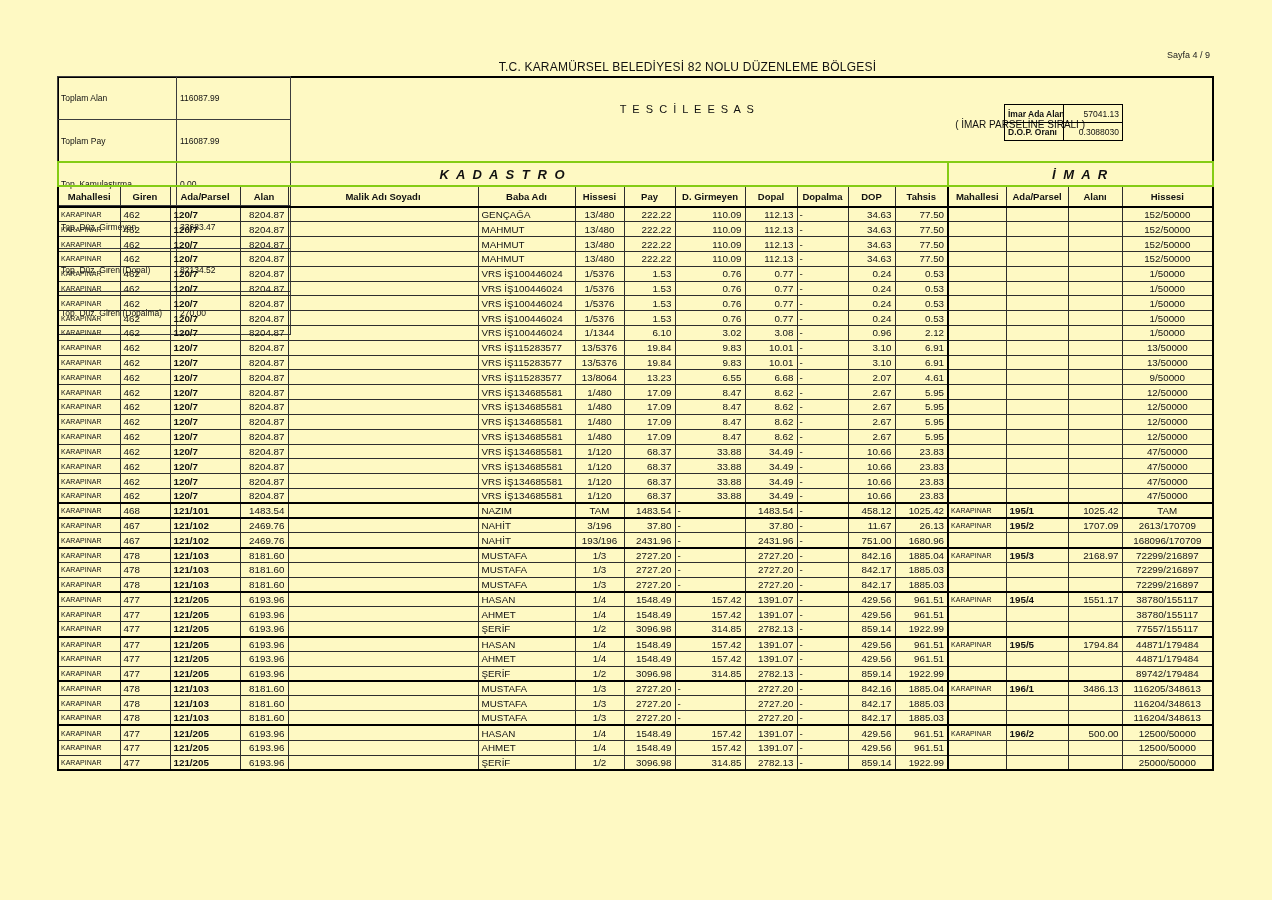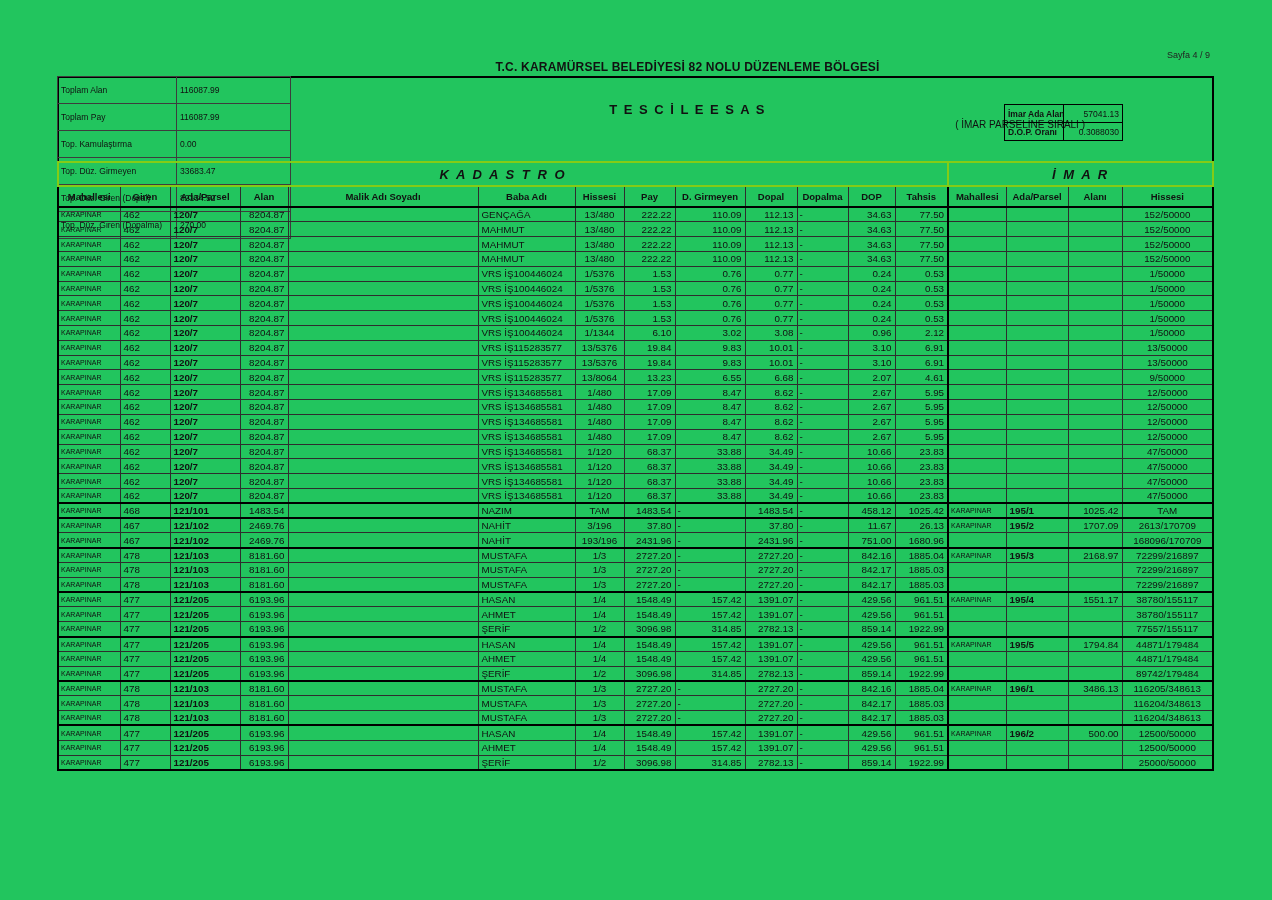--- a/index.html
+++ b/index.html
@@ -1,35 +1,35 @@
 <!DOCTYPE html>
 <html><head>
 <meta charset="utf-8">
 <style>
   * { margin:0; padding:0; box-sizing:border-box; }
   html,body { background:#ffffff; }
   .page {
-    position:relative; width:1272px; height:900px; background:#22c55e;
+    position:relative; width:1272px; height:900px; background:#fef9c3;
     font-family:"Liberation Sans", sans-serif; color:#111; overflow:hidden;
   }
   .sayfa { position:absolute; top:50px; right:62px; font-size:9px; color:#222; }
   .main-title {
     position:absolute; top:60px; left:290px; width:795px; text-align:center;
-    font-size:12px; font-weight:bold; letter-spacing:0.2px; white-space:nowrap;
+    font-size:12px; font-weight:normal; letter-spacing:0.2px; white-space:nowrap;
   }
   .frame {
     position:absolute; left:57px; top:76px; width:1157px; height:87px;
     border:2px solid #000; border-bottom:none;
   }
   table { border-collapse:collapse; table-layout:fixed; }
   .summary { position:absolute; left:57px; top:76px; width:234px; height:87px; font-size:8.5px; }
-  .summary td { border:1px solid #3d3d3d; padding:8px 3px; white-space:nowrap; overflow:hidden; height:14.5px; }
+  .summary td { border:1px solid #3d3d3d; padding:16px 3px; white-space:nowrap; overflow:hidden; height:14.5px; }
   .summary td.lab { width:119px; }
   .center-block { position:absolute; left:290px; top:102px; width:795px; text-align:center; }
-  .cb1, .cb2 { font-weight:bold; font-size:13px; letter-spacing:1.5px; line-height:15px; white-space:nowrap; }
+  .cb1, .cb2 { font-weight:normal; font-size:11px; letter-spacing:1.5px; line-height:15px; white-space:nowrap; }
   .cb3 { font-size:10px; line-height:14px; margin-top:1px; white-space:nowrap;text-align:right; }
   .imarinfo { position:absolute; left:1004px; top:104px; width:119px; font-size:8.5px; }
   .imarinfo td { border:1px solid #000; height:18px; padding:0 3px; white-space:nowrap; overflow:hidden; }
   .imarinfo td.lab { font-weight:bold; width:59px; }
   .imarinfo td.val { text-align:right; }
   .dtable { position:absolute; left:57px; top:161px; width:1157px; }
   .dtable th, .dtable td { border:1px solid #2e2e2e; white-space:nowrap; overflow:hidden; }
   .dtable thead tr.band td {
     border:2px solid #84cc16; font-style:italic; font-weight:bold;
     font-size:13px; letter-spacing:2px; text-align:center; height:24px;

